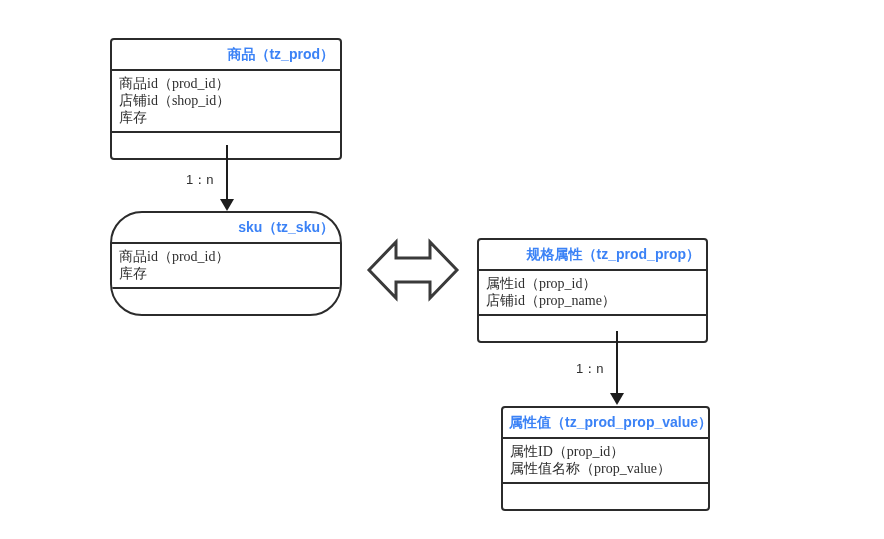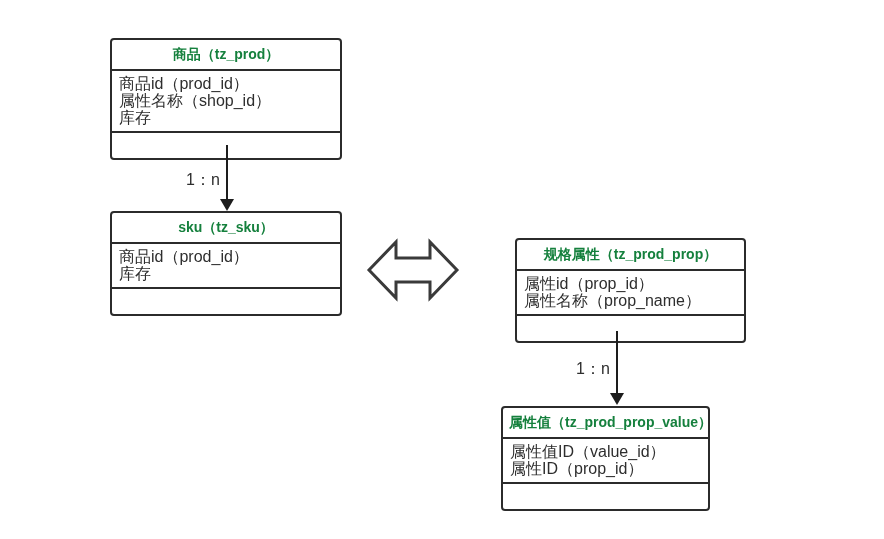--- a/index.html
+++ b/index.html
@@ -30,38 +30,39 @@
     box-sizing: border-box;
     border: 2px solid #2b2b2b;
     border-radius: 4px;
     background: #ffffff;
     overflow: hidden;
   }
   .entity-title {
     box-sizing: border-box;
     height: 31px;
     line-height: 29px;
-    text-align: center;
+    text-align: right;
     font-size: 14px;
     font-weight: bold;
-    color: #15803d;
+    color: #3b82f6;
     border-bottom: 2px solid #2b2b2b;
     white-space: nowrap;
     padding: 0 6px;
   }
   .entity-attrs {
     box-sizing: border-box;
     border-bottom: 2px solid #2b2b2b;
     padding: 4px 0 5px 7px;
   }
   .attr-row {
-    font-size: 16px;
+    font-size: 14px;
     line-height: 17px;
     color: #2e2e2e;
     white-space: nowrap;
+    font-family: Liberation Serif, serif;
   }
   .entity-footer {
     box-sizing: border-box;
     height: 25px;
   }
 
   
   .connector {
     position: absolute;
   }
@@ -76,84 +77,84 @@
     position: absolute;
     width: 0;
     height: 0;
     border-left: 7px solid transparent;
     border-right: 7px solid transparent;
     border-top: 12px solid #1d1d1d;
     left: -6px;
   }
   .conn-label {
     position: absolute;
-    font-size: 16px;
+    font-size: 13px;
     line-height: 13px;
     color: #2e2e2e;
     white-space: nowrap;
   }
 
   
   .bidi-arrow {
     position: absolute;
   }
 </style>
 </head>
 <body>
 
 <div id="canvas">
 
   <div class="entity" style="left:110px; top:38px; width:232px;">
     <div class="entity-title">商品（tz_prod）</div>
     <div class="entity-attrs">
       <div class="attr-row">商品id（prod_id）</div>
-      <div class="attr-row">属性名称（shop_id）</div>
+      <div class="attr-row">店铺id（shop_id）</div>
       <div class="attr-row">库存</div>
     </div>
     <div class="entity-footer"></div>
   </div>
 
   <div class="connector" style="left:226px; top:145px; width:2px; height:67px;">
     <div class="conn-line" style="height:55px;"></div>
     <div class="conn-head" style="top:54px;"></div>
     <div class="conn-label" style="left:-40px; top:28px;">1：n</div>
   </div>
 
-  <div class="entity" style="left:110px; top:211px; width:232px;">
+  <div class="entity" style="left:110px; top:211px; width:232px;border-radius:32px;">
     <div class="entity-title">sku（tz_sku）</div>
     <div class="entity-attrs">
       <div class="attr-row">商品id（prod_id）</div>
       <div class="attr-row">库存</div>
     </div>
     <div class="entity-footer"></div>
   </div>
 
   <div class="bidi-arrow" style="left:366px; top:236px; width:94px; height:68px;">
     <svg width="94" height="68" viewBox="0 0 94 68" xmlns="http://www.w3.org/2000/svg">
       <path d="M 3 34 L 30 6 L 30 22 L 64 22 L 64 6 L 91 34 L 64 62 L 64 46 L 30 46 L 30 62 Z" fill="#ffffff" stroke="#3a3a3a" stroke-width="3" stroke-linejoin="miter" stroke-linecap="butt"></path>
     </svg>
   </div>
 
-  <div class="entity" style="left:515px; top:238px; width:231px;">
+  <div class="entity" style="left:477px; top:238px; width:231px;">
     <div class="entity-title">规格属性（tz_prod_prop）</div>
     <div class="entity-attrs">
       <div class="attr-row">属性id（prop_id）</div>
-      <div class="attr-row">属性名称（prop_name）</div>
+      <div class="attr-row">店铺id（prop_name）</div>
     </div>
     <div class="entity-footer"></div>
   </div>
 
   <div class="connector" style="left:616px; top:331px; width:2px; height:76px;">
     <div class="conn-line" style="height:63px;"></div>
     <div class="conn-head" style="top:62px;"></div>
     <div class="conn-label" style="left:-40px; top:31px;">1：n</div>
   </div>
 
   <div class="entity" style="left:501px; top:406px; width:209px;">
     <div class="entity-title">属性值（tz_prod_prop_value）</div>
     <div class="entity-attrs">
-      <div class="attr-row">属性值ID（value_id）</div>
       <div class="attr-row">属性ID（prop_id）</div>
+      <div class="attr-row">属性值名称（prop_value）</div>
     </div>
     <div class="entity-footer"></div>
   </div>
 
 </div>
 
 </body></html>

